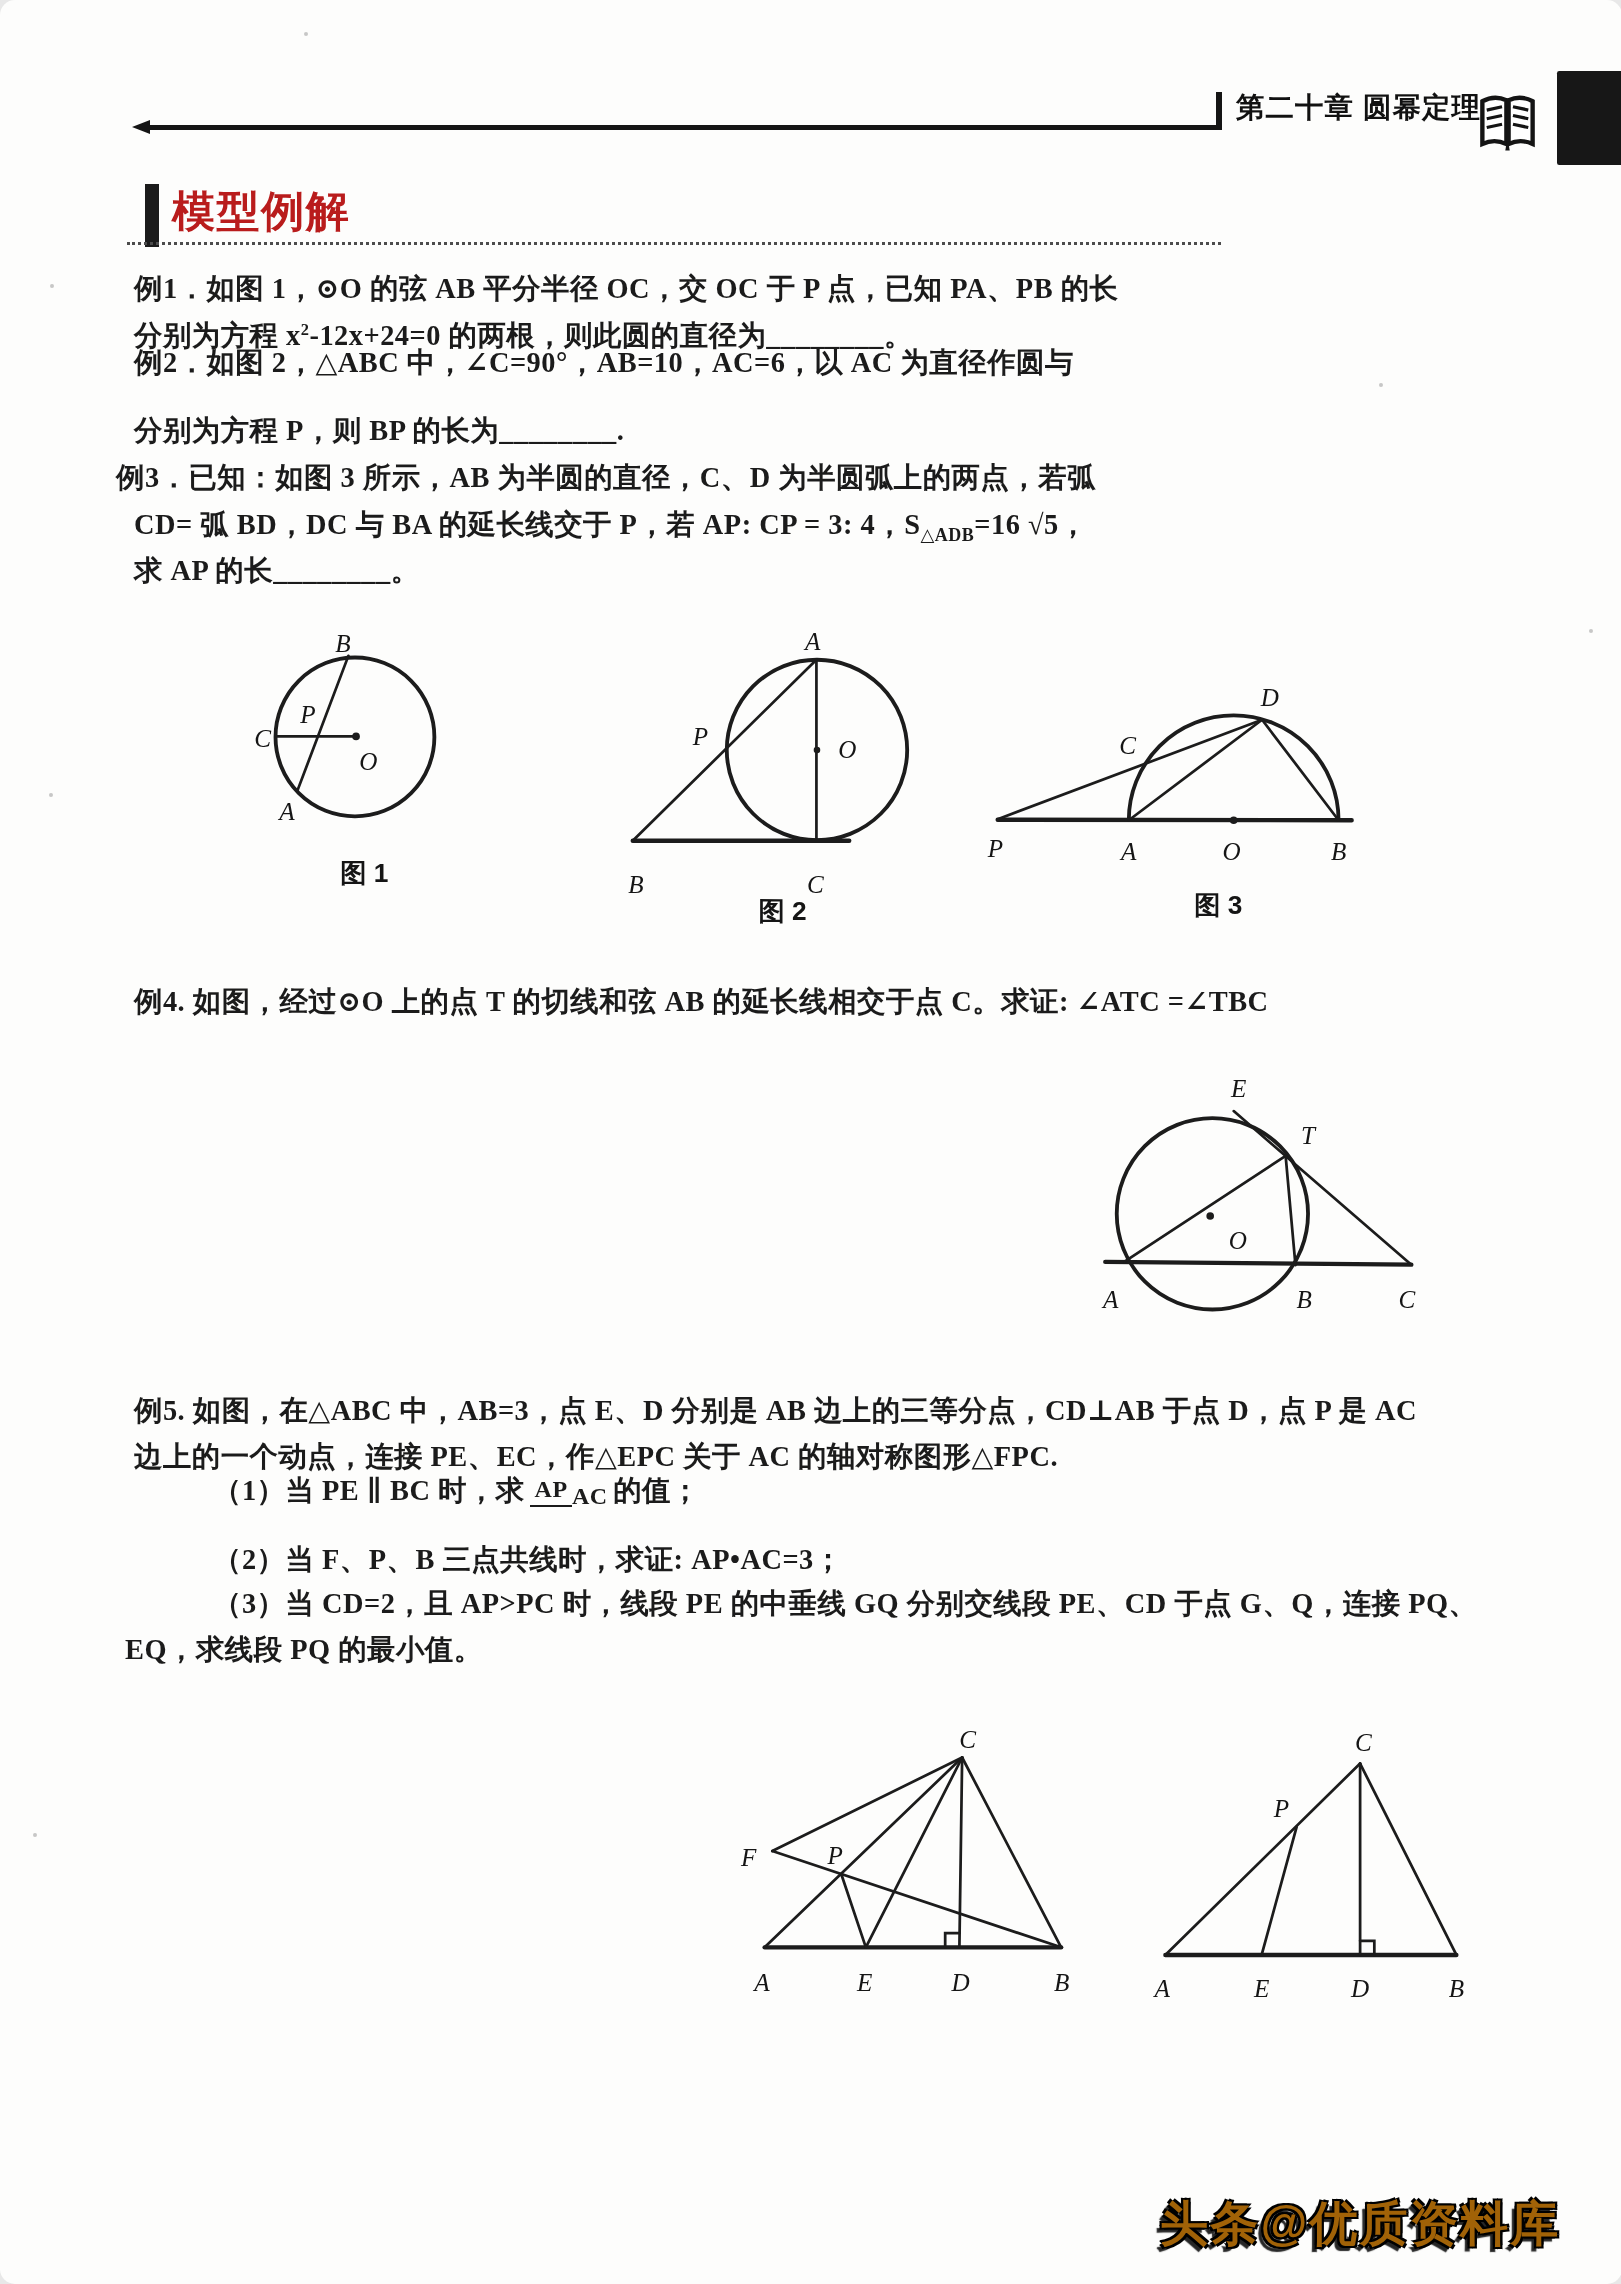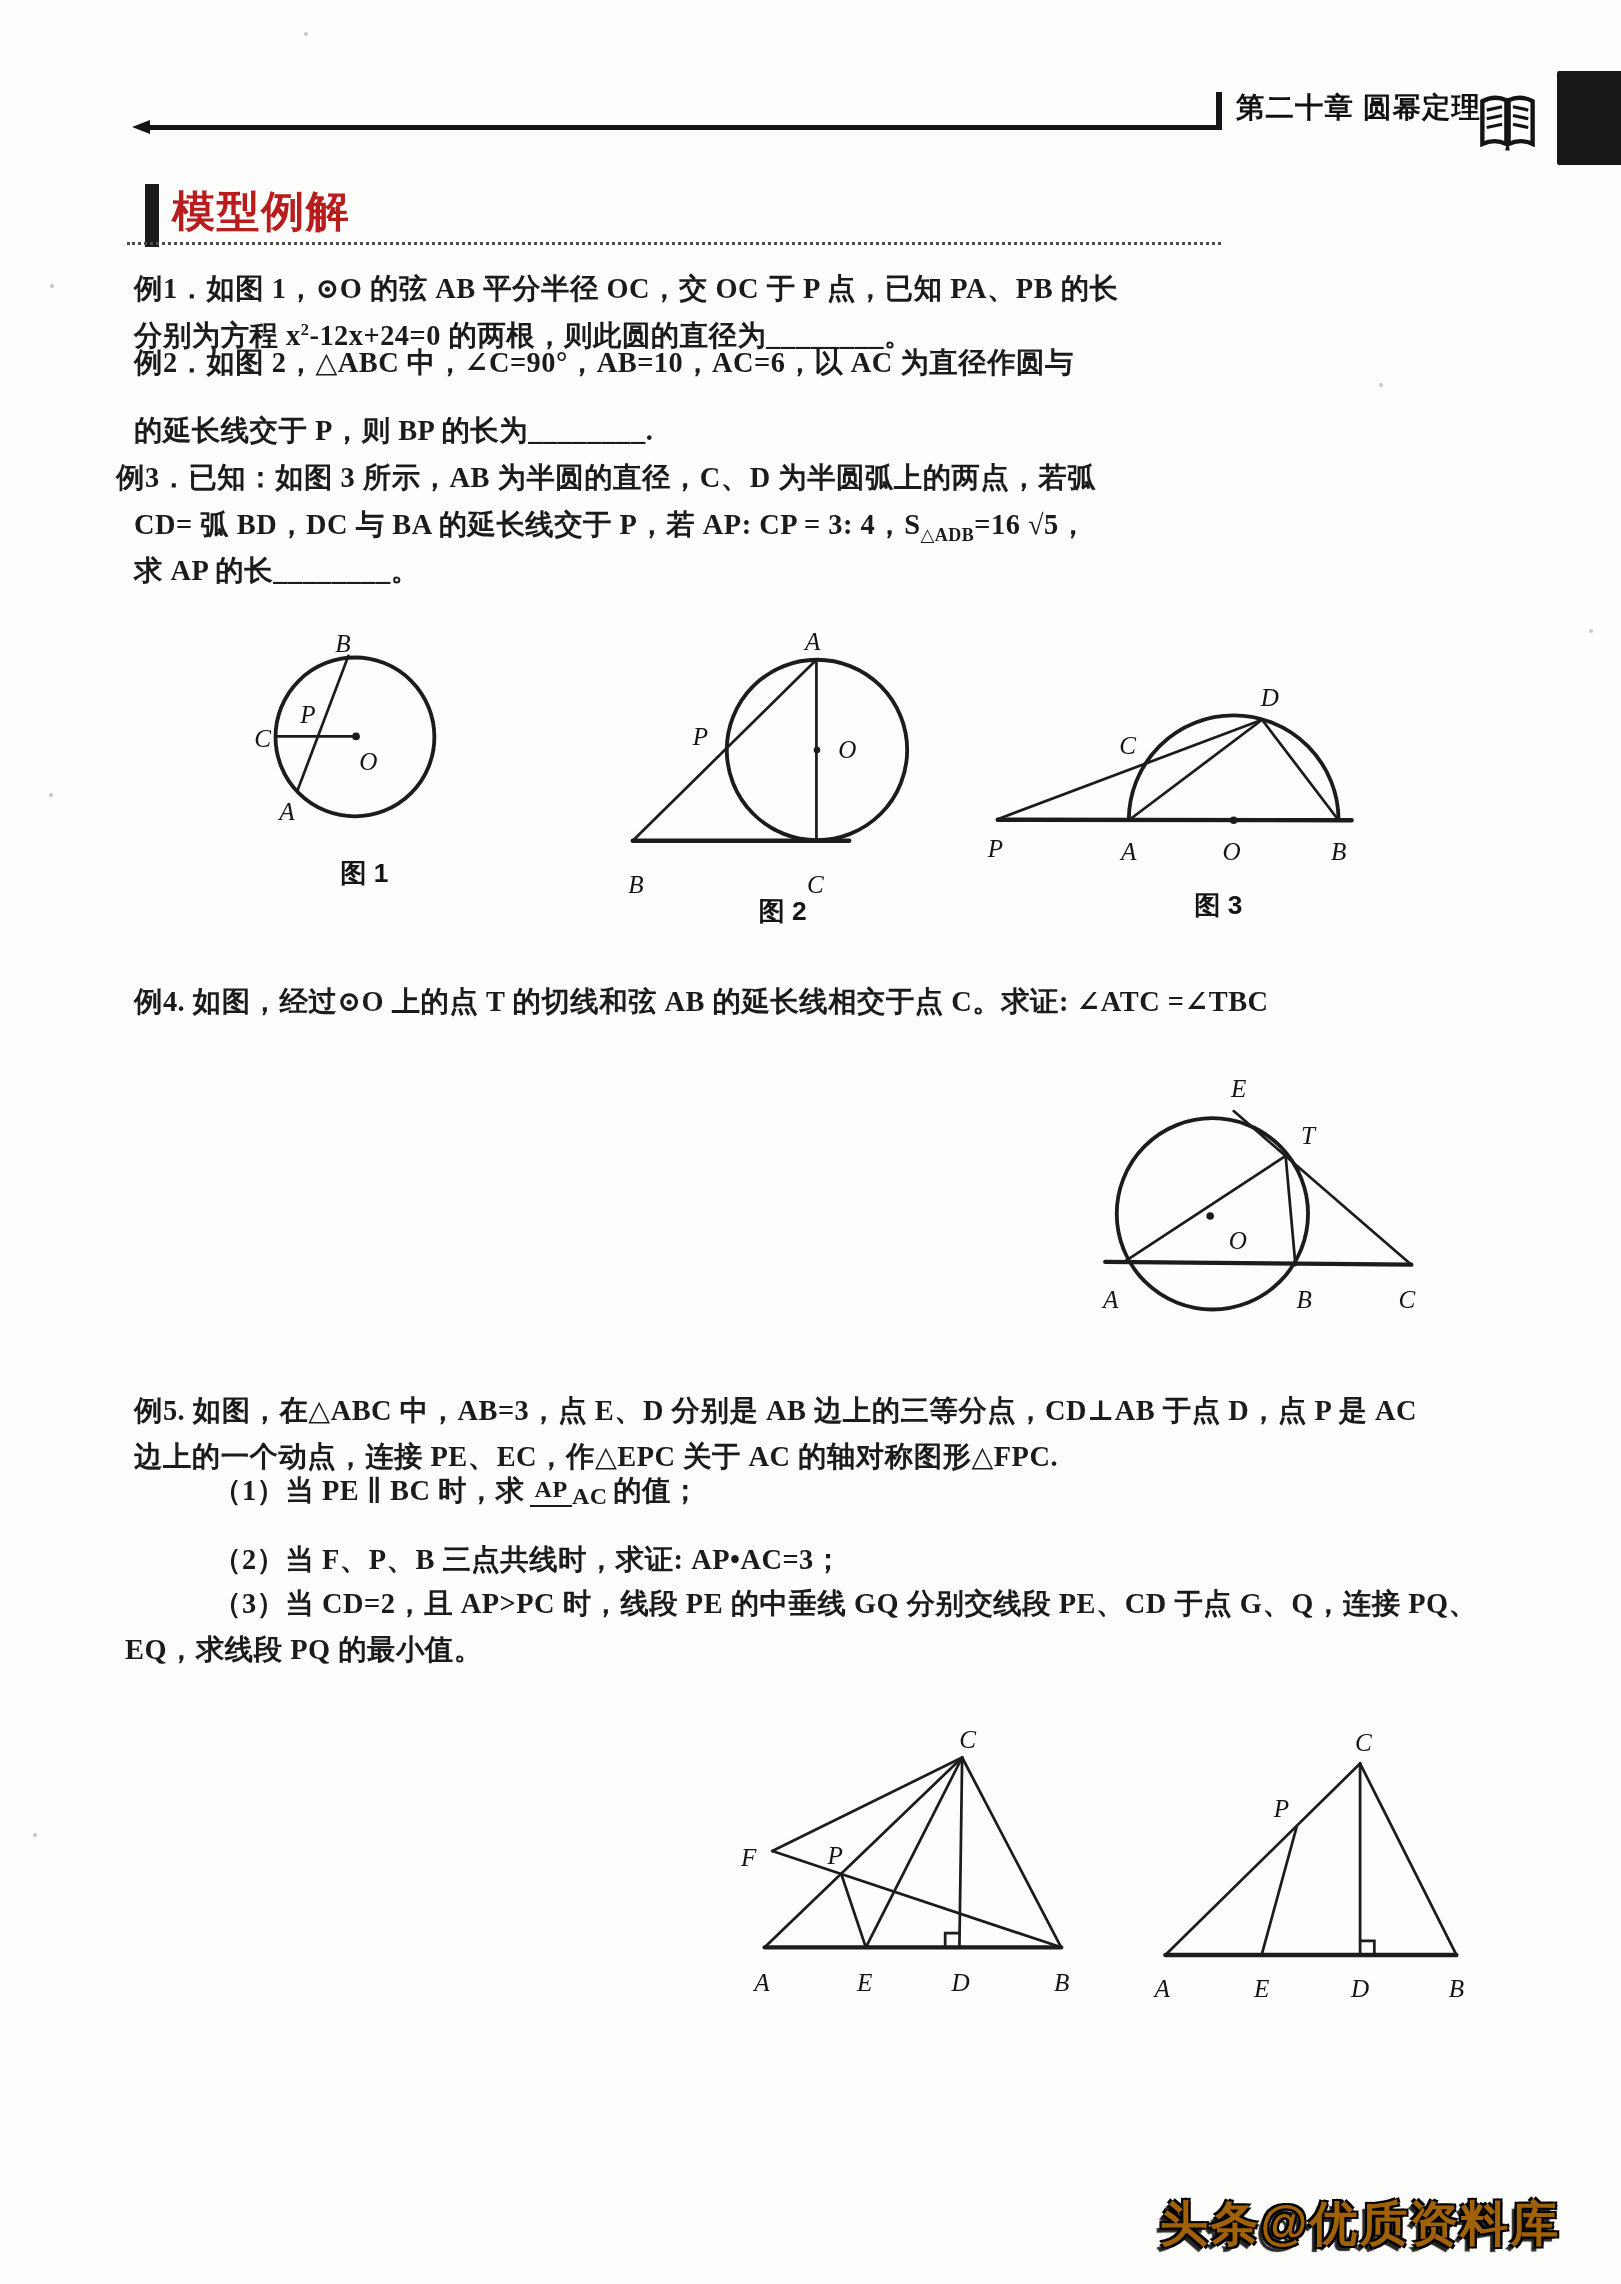--- a/index.html
+++ b/index.html
@@ -1,17 +1,17 @@
 <!DOCTYPE html>
 <html style="font-size:8.8px"><head>
 <meta charset="utf-8">
 <style>
   html,body{margin:0;padding:0;background:#e8e8e8;}
   .page{position:relative;width:1622px;height:2284px;background:#fdfdfc;overflow:hidden;
-        font-family:"Liberation Serif","DejaVu Serif",serif;color:#191919;}
+        font-family:"Liberation Serif","DejaVu Serif",serif;color:#191919;border-radius:15px;}
   
   .hrule{position:absolute;left:149px;top:125px;width:1070px;height:4.9px;background:#151515;}
   .harrow{position:absolute;left:132px;top:120px;width:0;height:0;
           border-right:18.6px solid #151515;border-top:7.7px solid transparent;border-bottom:7.7px solid transparent;}
   .hvert{position:absolute;left:1216px;top:92px;width:5.5px;height:38px;background:#151515;}
   .chapter{position:absolute;left:1236px;top:86px;width:241px;font:bold 28.4px/1.5 "Liberation Sans","DejaVu Sans",sans-serif;
            letter-spacing:1.1px;white-space:nowrap;color:#111;}
   .hblock{position:absolute;left:1557px;top:71px;width:65px;height:94px;background:#171717;border-radius:2.2px 0 0 2.2px;}
   .bookicon{position:absolute;left:1478px;top:89px;}
   
@@ -61,21 +61,21 @@
   <div class="hblock"></div>
 
   <div class="secbar"></div>
   <div class="sectitle">模型例解</div>
   <div class="dotline"></div>
 
   <div class="tl" style="left:134px;top:271px">例1．如图 1，⊙O 的弦 AB 平分半径 OC，交 OC 于 P 点，已知 PA、PB 的长</div>
   <div class="tl" style="left:134px;top:318px"><span>分别为方程 x</span><sup>2</sup><span>-12x+24=0 的两根，则此圆的直径为________。</span></div>
 
   <div class="tl" style="left:134px;top:345px">例2．如图 2，△ABC 中，∠C=90°，AB=10，AC=6，以 AC 为直径作圆与</div>
-  <div class="tl" style="left:134px;top:413px">的延长线交于 P，则 BP 的长为________.</div>
+  <div class="tl" style="left:134px;top:413px">分别为方程 P，则 BP 的长为________.</div>
 
   <div class="tl" style="left:116px;top:460px">例3．已知：如图 3 所示，AB 为半圆的直径，C、D 为半圆弧上的两点，若弧</div>
   <div class="tl" style="left:134px;top:507px"><span>CD= 弧 BD，DC 与 BA 的延长线交于 P，若 AP: CP = 3: 4，S</span><sub>△ADB</sub><span>=16 √5，</span></div>
   <div class="tl" style="left:134px;top:553px">求 AP 的长________。</div>
 
   <div class="tl" style="left:134px;top:984px">例4. 如图，经过⊙O 上的点 T 的切线和弦 AB 的延长线相交于点 C。求证: ∠ATC =∠TBC</div>
 
   <div class="tl" style="left:134px;top:1393px">例5. 如图，在△ABC 中，AB=3，点 E、D 分别是 AB 边上的三等分点，CD⊥AB 于点 D，点 P 是 AC</div>
   <div class="tl" style="left:134px;top:1439px">边上的一个动点，连接 PE、EC，作△EPC 关于 AC 的轴对称图形△FPC.</div>
 

